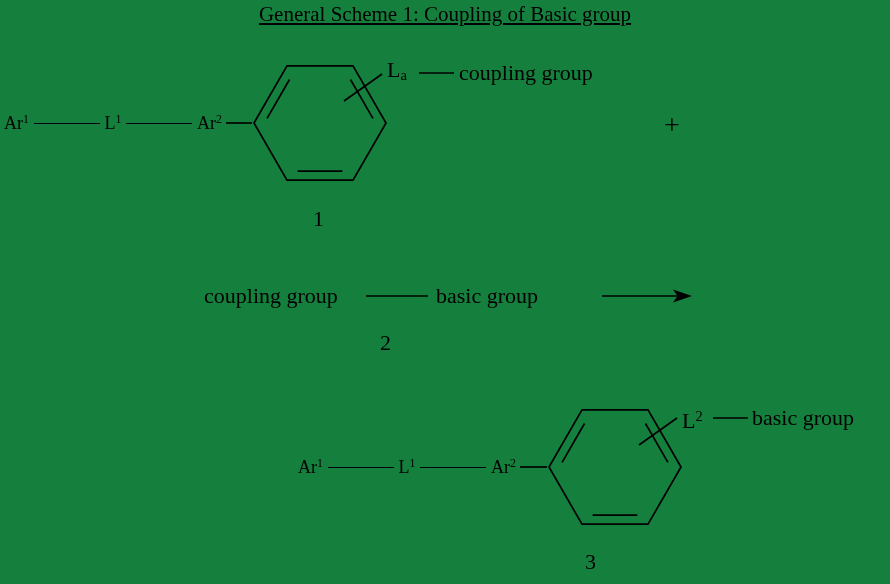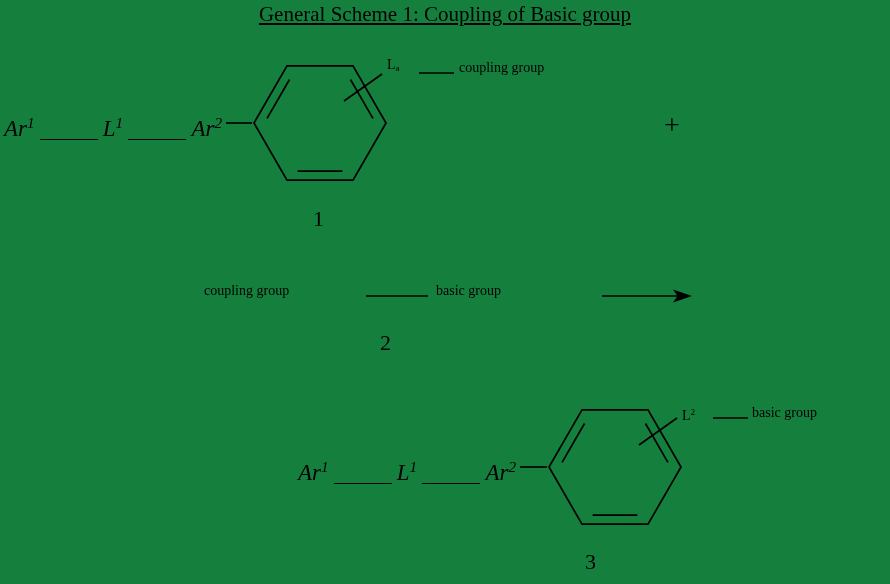--- a/index.html
+++ b/index.html
@@ -4,28 +4,28 @@
 <style>
   *{margin:0;padding:0;box-sizing:border-box;}
   html,body{background:#ffffff;}
   .canvas{
     position:relative;width:890px;height:584px;background:#15803d;
     font-family:"Liberation Serif",serif;color:#000;overflow:hidden;
   }
   .canvas svg{position:absolute;left:0;top:0;}
   svg line, svg polygon{stroke:#000;stroke-width:1.7;fill:none;}
   svg polygon.head{fill:#000;stroke:none;}
-  .t{position:absolute;font-size:14px;line-height:1.2;white-space:nowrap;}
+  .t{position:absolute;font-size:22px;line-height:1.2;white-space:nowrap;}
   .title{
     position:absolute;top:2px;left:0;right:0;text-align:center;
     font-size:21px;text-decoration:underline;white-space:nowrap;
   }
   .chain{
-    position:absolute;display:flex;align-items:flex-end;
-    height:34px;width:218px;font-size:23px;line-height:1;font-style:italic;
+    position:absolute;display:flex;align-items:center;
+    height:34px;width:218px;font-size:18px;line-height:1;
   }
   .chain .bond{flex:1;height:0;border-top:1.7px solid #000;margin:0 5px;}
   sup{font-size:0.66em;vertical-align:0.5em;line-height:0;}
   sub{font-size:0.66em;vertical-align:-0.2em;line-height:0;}
   .num{font-size:22px;}
   .plus{font-size:28px;}
 </style>
 </head>
 <body>
 

